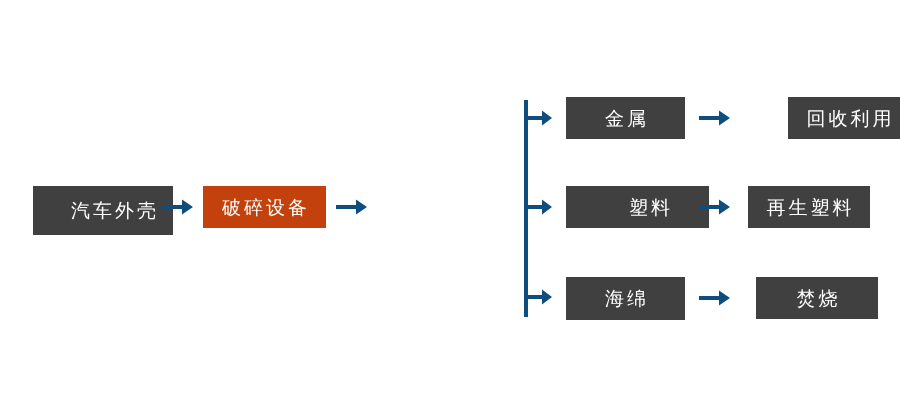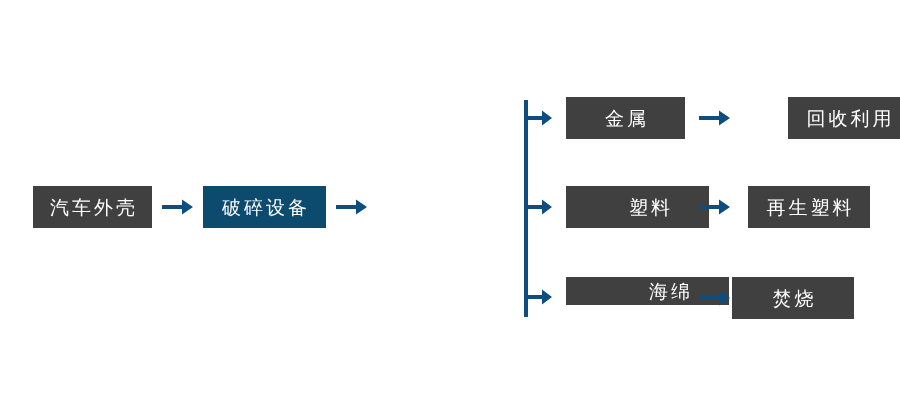--- a/index.html
+++ b/index.html
@@ -25,42 +25,42 @@
     justify-content: center;
     color: #ffffff;
     font-size: 19px;
     letter-spacing: 3px;
     text-indent: 3px;
     line-height: 1;
     white-space: nowrap;
     font-family: "Liberation Sans", "DejaVu Sans", sans-serif;
   }
   .node.blue { background: #404040; }
-  .node.red  { background: #0c4a6e; }
+  .node.red  { background: #c2410c; }
 
   .arrow {
     position: absolute;
   }
   .arrow svg { display: block; }
 
   .branch-line {
     position: absolute;
     background: #0e4d7d;
   }
   .branch-arrow {
     position: absolute;
   }
   .branch-arrow svg { display: block; }
 </style>
 </head>
 <body>
 
 <div id="canvas">
 
-  <div class="node blue" style="left:33px; top:186px; width:119px; height:42px;">
+  <div class="node blue" style="left:33px; top:186px; width:119px; height:49px;padding-left:21px;">
     <span>汽车外壳</span>
   </div>
 
   <div class="arrow" style="left:162px; top:196px;">
     <svg width="32" height="22" viewBox="0 0 32 22" aria-hidden="true">
       <path d="M0 9 H20 V3.5 L31 11 L20 18.5 V13 H0 Z" fill="#0e4d7d"></path>
     </svg>
   </div>
 
   <div class="node red" style="left:203px; top:186px; width:123px; height:42px;">
@@ -115,27 +115,27 @@
   <div class="node blue" style="left:748px; top:186px; width:122px; height:42px;">
     <span>再生塑料</span>
   </div>
 
   <div class="branch-arrow" style="left:527px; top:286px;">
     <svg width="26" height="22" viewBox="0 0 26 22" aria-hidden="true">
       <path d="M0 9 H15 V3.5 L25 11 L15 18.5 V13 H0 Z" fill="#0e4d7d"></path>
     </svg>
   </div>
 
-  <div class="node blue" style="left:566px; top:277px; width:119px; height:28px;padding-left:44px;">
+  <div class="node blue" style="left:566px; top:277px; width:119px; height:43px;">
     <span>海绵</span>
   </div>
 
   <div class="arrow" style="left:699px; top:287px;">
     <svg width="32" height="22" viewBox="0 0 32 22" aria-hidden="true">
       <path d="M0 9 H20 V3.5 L31 11 L20 18.5 V13 H0 Z" fill="#0e4d7d"></path>
     </svg>
   </div>
 
-  <div class="node blue" style="left:732px; top:277px; width:122px; height:42px;">
+  <div class="node blue" style="left:756px; top:277px; width:122px; height:42px;">
     <span>焚烧</span>
   </div>
 
 </div>
 
 </body></html>

